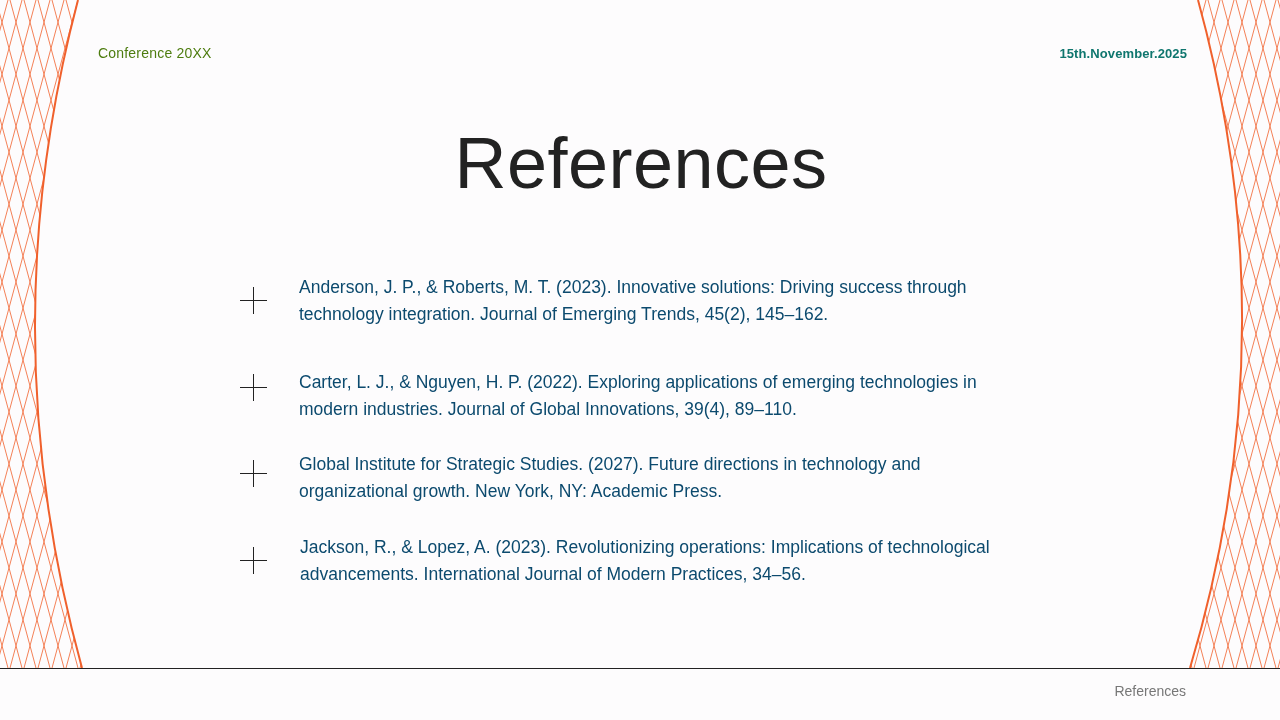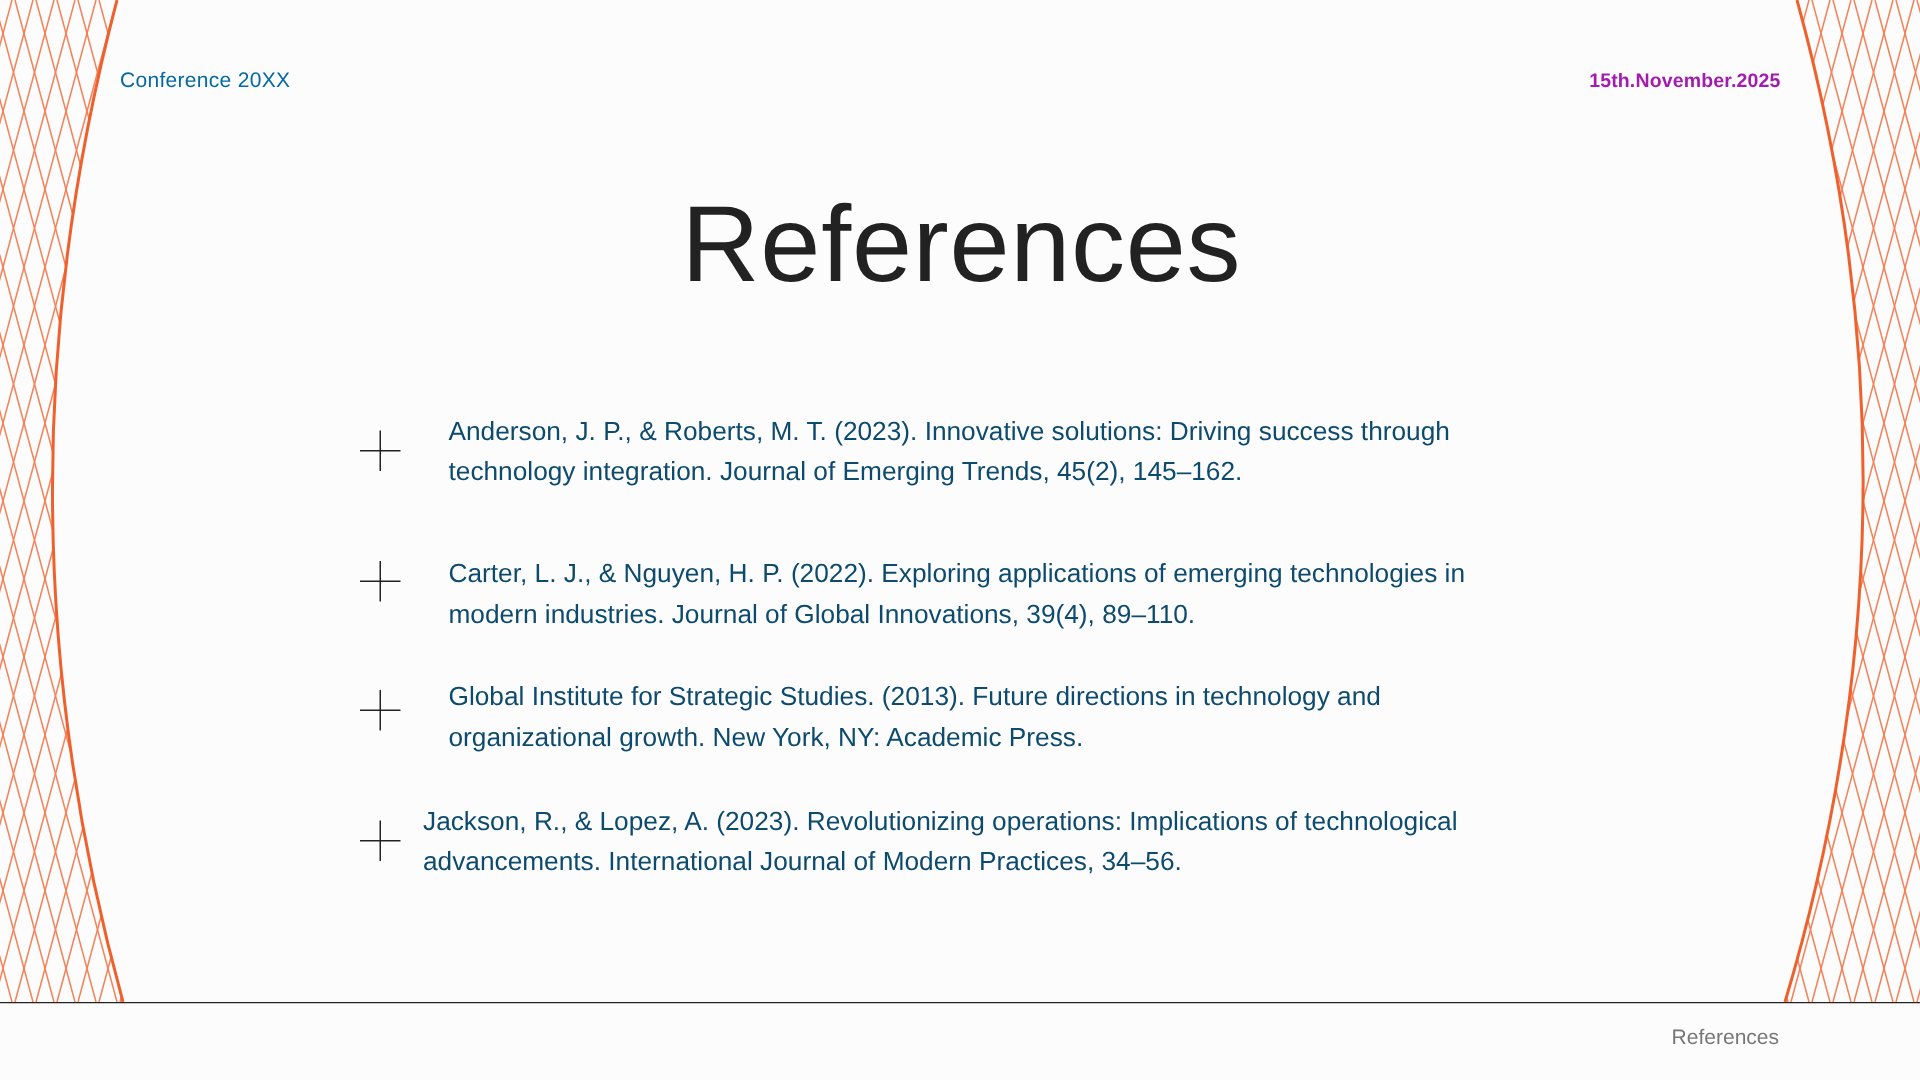--- a/index.html
+++ b/index.html
@@ -4,24 +4,24 @@
 <style>
   html, body { margin: 0; padding: 0; }
   body {
     width: 1280px; height: 720px; overflow: hidden; position: relative;
     background: #fdfcfd;
     font-family: "Liberation Sans", sans-serif;
   }
   .slide { position: absolute; left: 0; top: 0; width: 1280px; height: 668px; overflow: hidden; background: #fdfcfd; }
   .mesh { position: absolute; top: 0; left: 0; width: 1280px; height: 668px; }
   .header-left {
-    position: absolute; left: 80px; top: 45px; font-size: 14px; color: #0369a1; letter-spacing: 0.2px;
+    position: absolute; left: 98px; top: 45px; font-size: 14px; color: #4d7c0f; letter-spacing: 0.2px;
   }
   .header-right {
-    position: absolute; right: 93px; top: 46px; font-size: 13px; font-weight: bold; color: #a21caf; letter-spacing: 0.1px;
+    position: absolute; right: 93px; top: 46px; font-size: 13px; font-weight: bold; color: #0f766e; letter-spacing: 0.1px;
   }
   .title {
     position: absolute; left: 0; width: 1282px; top: 122px; text-align: center;
     font-size: 72px; color: #222222; letter-spacing: 0.5px;
   }
   .ref-list { position: absolute; left: 240px; top: 0; width: 800px; }
   .ref {
     position: absolute; left: 0; width: 800px;
   }
   .plus {
@@ -564,25 +564,25 @@
     <div class="ref" style="top:277px">
       <span class="plus" style="top:10px"></span>
       <div class="ref-text" style="top:-3px">Anderson, J. P., &amp; Roberts, M. T. (2023). Innovative solutions: Driving success through technology integration. Journal of Emerging Trends, 45(2), 145–162.</div>
     </div>
     <div class="ref" style="top:372px">
       <span class="plus" style="top:2px"></span>
       <div class="ref-text" style="top:-3px">Carter, L. J., &amp; Nguyen, H. P. (2022). Exploring applications of emerging technologies in modern industries. Journal of Global Innovations, 39(4), 89–110.</div>
     </div>
     <div class="ref" style="top:454px">
       <span class="plus" style="top:6px"></span>
-      <div class="ref-text" style="top:-3px">Global Institute for Strategic Studies. (2013). Future directions in technology and organizational growth. New York, NY: Academic Press.</div>
+      <div class="ref-text" style="top:-3px">Global Institute for Strategic Studies. (2027). Future directions in technology and organizational growth. New York, NY: Academic Press.</div>
     </div>
     <div class="ref" style="top:537px">
       <span class="plus" style="top:10px"></span>
-      <div class="ref-text" style="top:-3px; left:42px">Jackson, R., &amp; Lopez, A. (2023). Revolutionizing operations: Implications of technological advancements. International Journal of Modern Practices, 34–56.</div>
+      <div class="ref-text" style="top:-3px; left:60px">Jackson, R., &amp; Lopez, A. (2023). Revolutionizing operations: Implications of technological advancements. International Journal of Modern Practices, 34–56.</div>
     </div>
   </div>
 </div>
 
 <div class="footer-line"></div>
 <div class="footer">
   <div class="footer-label">References</div>
 </div>
 
 </body></html>

